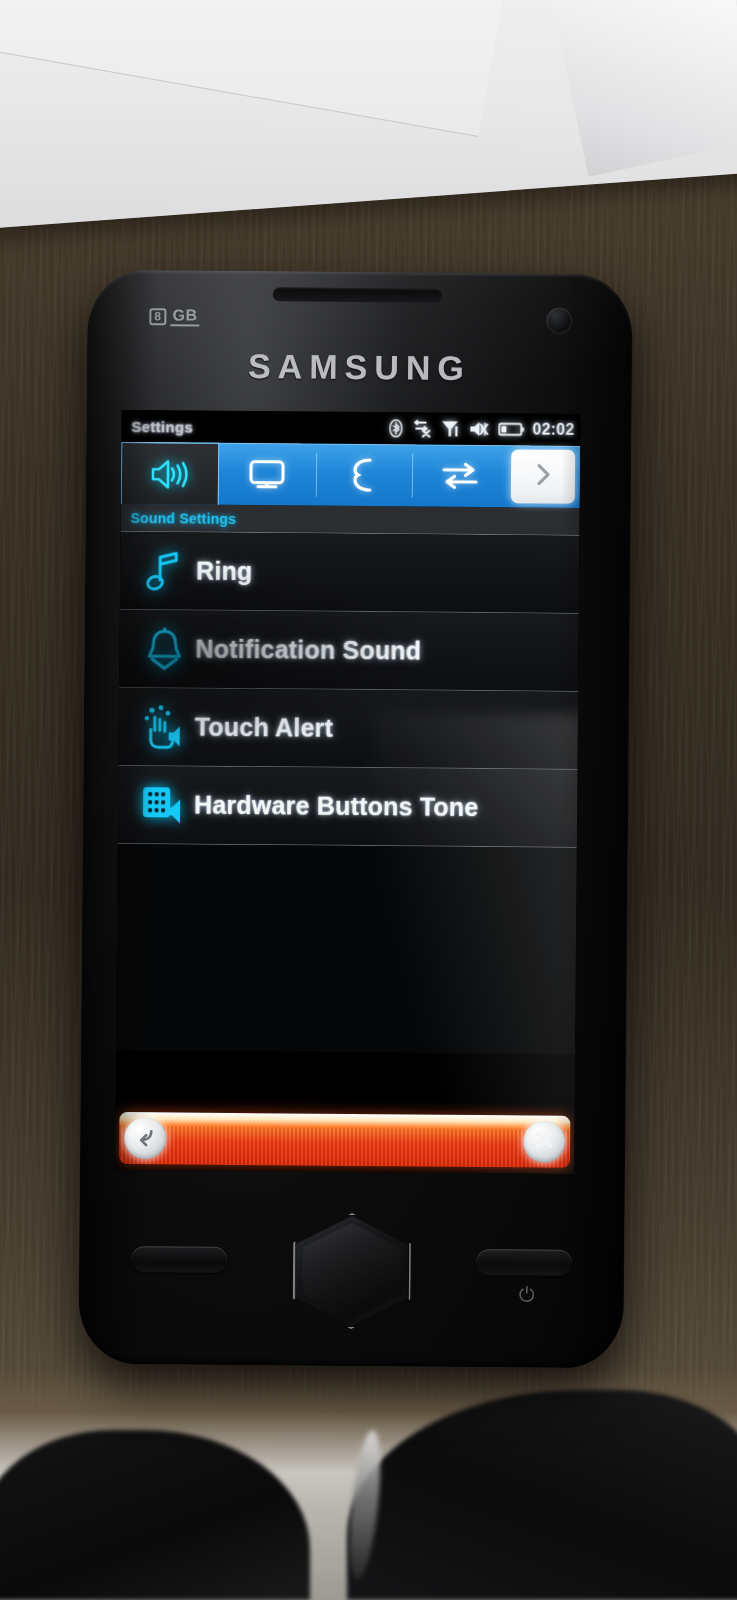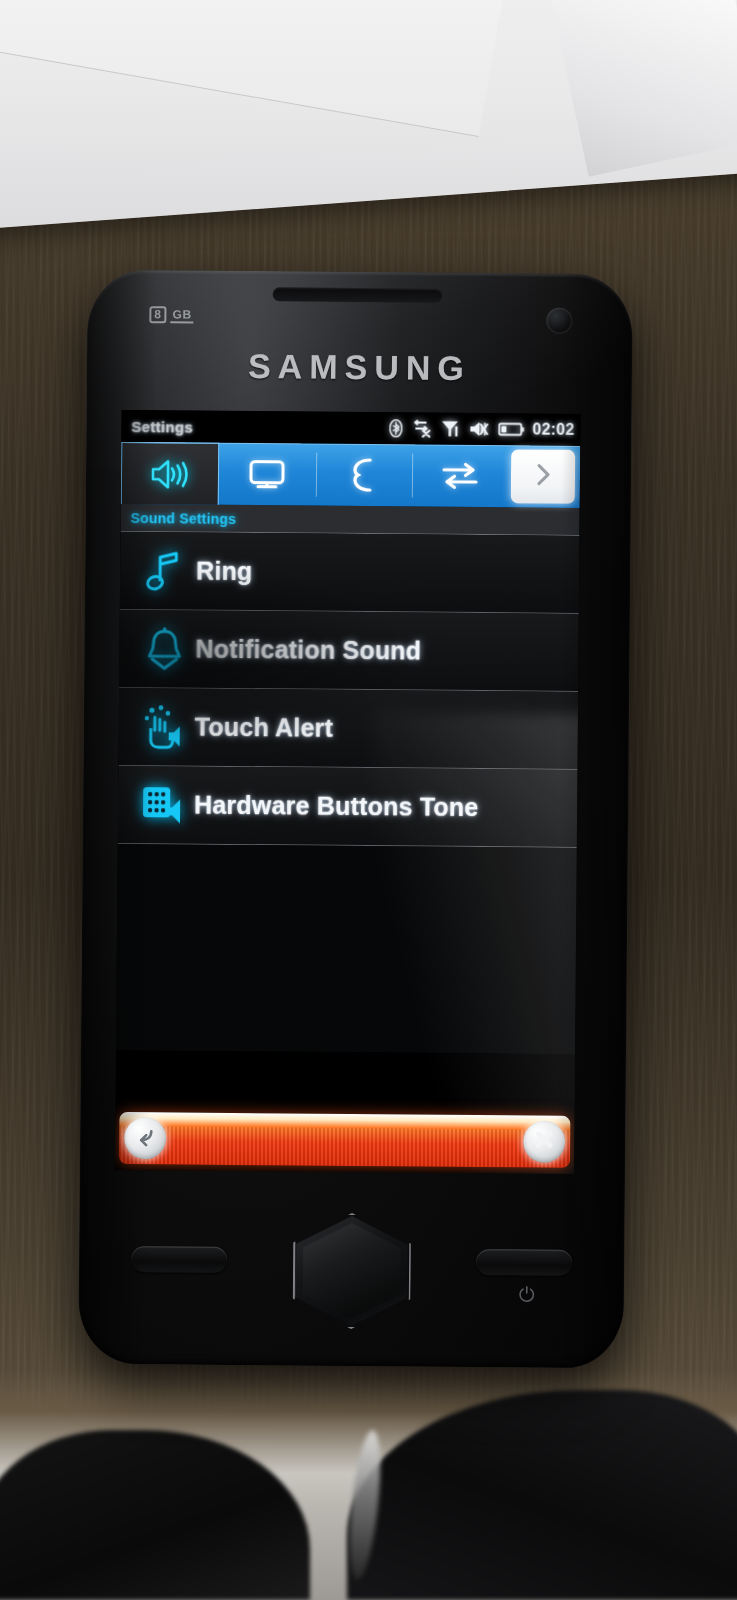--- a/index.html
+++ b/index.html
@@ -106,21 +106,21 @@
   }
   .gb-badge {
     position:absolute; left:62px; top:36px;
     display:flex; align-items:center; gap:4px;
     color:#b9bcc0; font-size:15px; font-weight:bold; letter-spacing:.5px;
     opacity:.75;
   }
   .gb-num {
     border:2px solid #b9bcc0; border-radius:3px; padding:0 3px; line-height:13px; font-size:12px;
   }
-  .gb-txt { border-bottom:2px solid #b9bcc0; padding:0 2px; font-size:12px; }
+  .gb-txt { border-bottom:2px solid #b9bcc0; padding:0 2px; font-size:16px; }
   .cam {
     position:absolute; right:60px; top:34px; width:26px; height:26px; border-radius:50%;
     background:radial-gradient(circle at 35% 30%, #2d3034, #0a0a0b 70%);
     box-shadow:inset 0 0 3px rgba(255,255,255,.25);
   }
   .brand {
     position:absolute; left:0; top:76px; width:545px; text-align:center;
     color:#c6c8cb; font-size:34px; font-weight:bold; letter-spacing:7px;
     text-shadow:0 1px 2px rgba(0,0,0,.9), 0 0 1px rgba(255,255,255,.4);
     opacity:.92;

